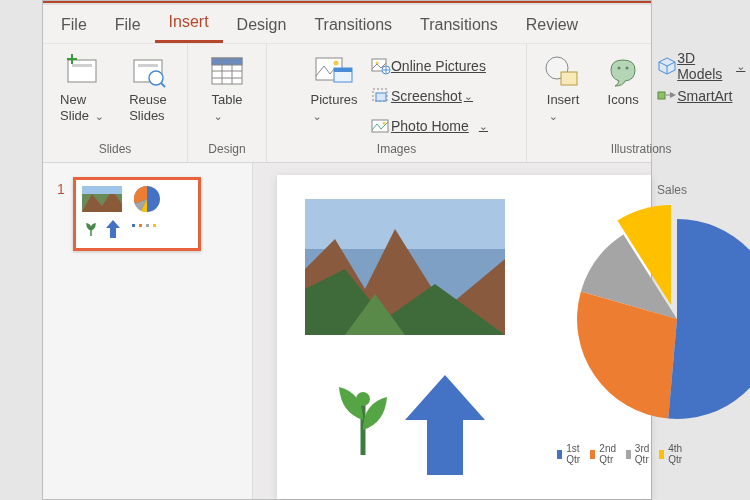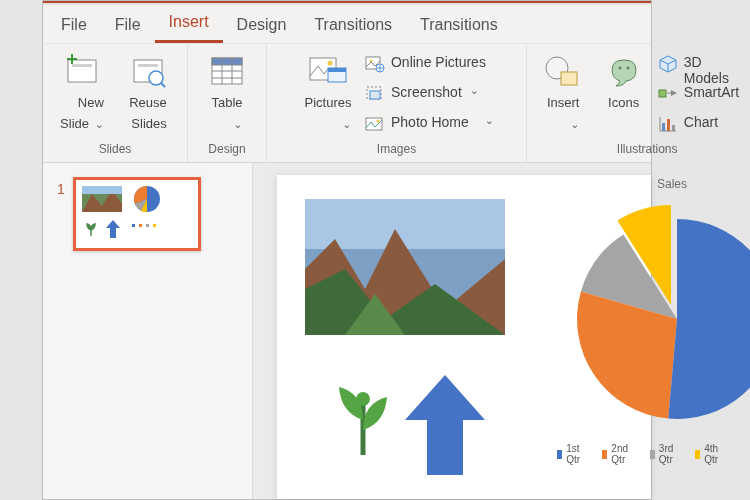--- a/index.html
+++ b/index.html
@@ -7,42 +7,42 @@
   .window{width:610px;height:500px;display:flex;flex-direction:column;border:1px solid #bdbdbd;margin-left:42px;}
   .titlestrip{height:4px;background:#b7472a;border-bottom:2px solid #e0e0e0;}
   .tabs{display:flex;height:38px;background:#f3f2f1;border-bottom:0;align-items:flex-end;padding-left:4px;}
   .tab{padding:8px 14px 9px 14px;font-size:16px;color:#555;cursor:pointer;}
   .tab.active{color:#b7472a;border-bottom:3px solid #b7472a;font-weight:400;}
   .ribbon{display:flex;background:#f3f2f1;height:120px;border-bottom:1px solid #d6d6d6;border-top:1px solid #e4e4e4;}
   .group{display:flex;flex-direction:column;align-items:center;padding:6px 10px 2px 10px;border-right:1px solid #e0e0e0;}
   .group-body{display:flex;flex:1;align-items:flex-start;gap:8px;}
   .group-label{font-size:12px;color:#666;margin-top:auto;padding-bottom:4px;}
   .bigbtn{display:flex;flex-direction:column;align-items:center;justify-content:flex-start;width:58px;height:90px;padding-top:4px;cursor:pointer;}
-  .bigbtn .lbl{font-size:13px;color:#444;text-align:right;line-height:21px;margin-top:4px;}
+  .bigbtn .lbl{font-size:13px;color:#444;text-align:left;line-height:16px;margin-top:4px;}
   .stack{display:flex;flex-direction:column;gap:6px;margin-top:4px;}
-  .smallbtn{display:flex;align-items:flex-start;gap:6px;font-size:14px;color:#444;cursor:pointer;height:24px;}
+  .smallbtn{display:flex;align-items:center;font-size:14px;color:#444;cursor:pointer;height:24px;text-decoration:underline;}
   .smallbtn .ic{width:20px;height:20px;display:flex;align-items:center;justify-content:center;}
   .caret{font-size:11px;color:#666;margin-left:2px;}
   svg{display:block;}
 
   .workspace{flex:1;display:flex;background:#eceaea;}
   .thumbpanel{width:210px;background:#f5f5f5;border-right:1px solid #dcdcdc;padding-top:14px;}
   .thumbrow{display:flex;align-items:flex-start;gap:8px;padding-left:14px;}
   .slidenum{font-size:14px;color:#bb5238;margin-top:4px;}
   .thumb{width:128px;height:74px;border:3px solid #e8623c;background:#fff;box-shadow:0 1px 3px rgba(0,0,0,.2);position:relative;}
   .slidearea{flex:1;position:relative;background:#eceaea;}
   .slide{position:absolute;left:24px;top:12px;right:0;bottom:0;background:#fff;box-shadow:0 2px 8px rgba(0,0,0,.12);}
 
   
   .photo{position:absolute;left:28px;top:24px;width:200px;height:136px;}
   .plant{position:absolute;left:56px;top:200px;}
   .arrow{position:absolute;left:128px;top:200px;}
-  .charttitle{position:absolute;left:380px;top:2px;font-size:12px;color:#6b6b6b;}
+  .charttitle{position:absolute;left:380px;top:8px;font-size:12px;color:#6b6b6b;}
   .pie{position:absolute;left:280px;top:24px;}
-  .legend{position:absolute;left:280px;top:268px;display:flex;gap:18px;font-size:10px;color:#555;align-items:center;}
+  .legend{position:absolute;left:280px;top:268px;display:flex;gap:6px;font-size:10px;color:#555;align-items:center;}
   .legend span{display:flex;align-items:center;gap:4px;}
   .sw{width:9px;height:9px;display:inline-block;}
 
   
   .thumb .mini-img{position:absolute;left:6px;top:6px;width:40px;height:26px;}
   .thumb .mini-pie{position:absolute;left:56px;top:4px;}
   .thumb .mini-plant{position:absolute;left:8px;top:40px;}
   .thumb .mini-arrow{position:absolute;left:30px;top:40px;}
   .thumb .mini-legend{position:absolute;left:56px;top:44px;display:flex;gap:4px;}
   .thumb .mini-legend i{width:3px;height:3px;display:block;}
@@ -53,20 +53,21 @@
 <div class="window">
   <div class="titlestrip"></div>
 
   <div class="tabs">
     <div class="tab">File</div>
     <div class="tab">File</div>
     <div class="tab active">Insert</div>
     <div class="tab">Design</div>
     <div class="tab">Transitions</div>
     <div class="tab">Transitions</div>
+    <div class="tab">Review</div>
   </div>
 
   <div class="ribbon">
 
     <div class="group">
       <div class="group-body">
         <div class="bigbtn">
           <svg width="36" height="34">
             <rect x="4" y="6" width="28" height="22" fill="#fff" stroke="#888"></rect>
             <rect x="8" y="10" width="20" height="3" fill="#d0d0d0"></rect>
@@ -187,32 +188,20 @@
           </div>
           <div class="smallbtn">
             <span class="ic">
               <svg width="20" height="18">
                   <rect x="1" y="5" width="7" height="7" fill="#8fbf6b" stroke="#5a8a3a"></rect>
                   <path d="M9 8 L14 8" stroke="#888"></path>
                   <polygon points="13,5 19,8 13,11" fill="#888"></polygon>
                 </svg>
             </span>
             <span>SmartArt</span>
-          </div>
-          <div class="smallbtn">
-            <span class="ic">
-              <svg width="20" height="18">
-                  <line x1="2" y1="2" x2="2" y2="16" stroke="#888"></line>
-                  <line x1="2" y1="16" x2="18" y2="16" stroke="#888"></line>
-                  <rect x="4" y="8" width="3" height="8" fill="#6a8bc0"></rect>
-                  <rect x="9" y="4" width="3" height="12" fill="#d46a3a"></rect>
-                  <rect x="14" y="10" width="3" height="6" fill="#999"></rect>
-                </svg>
-            </span>
-            <span>Chart</span>
           </div>
         </div>
       </div>
       <div class="group-label">Illustrations</div>
     </div>
 
   </div>
 
   <div class="workspace">
     <div class="thumbpanel">

